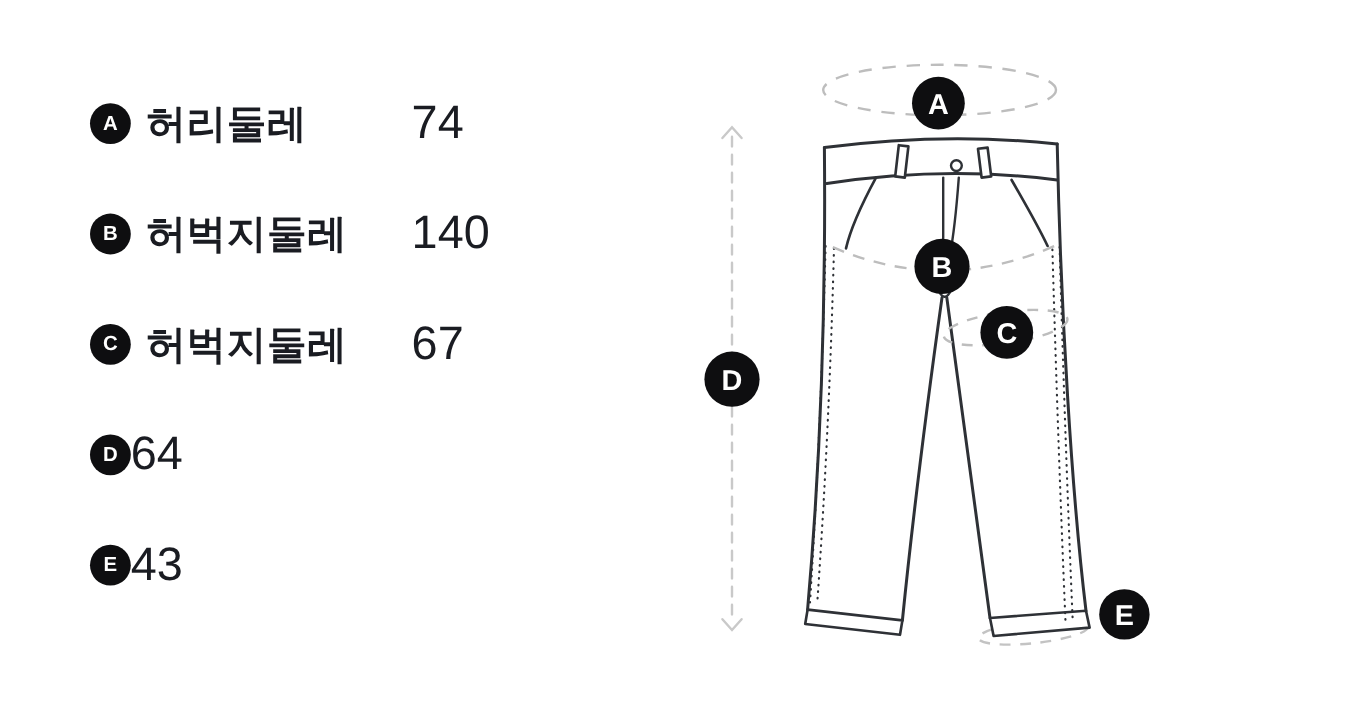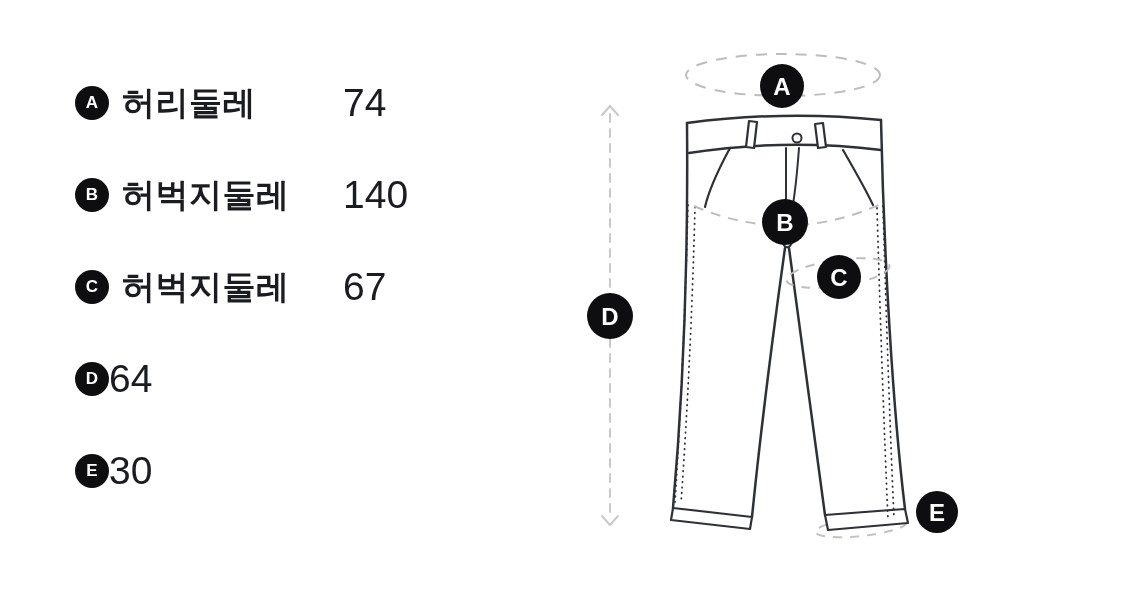--- a/index.html
+++ b/index.html
@@ -64,21 +64,21 @@
       <span class="value">67</span>
     </div>
 
     <div class="row">
       <span class="badge">D</span>
       <span class="value">64</span>
     </div>
 
     <div class="row">
       <span class="badge">E</span>
-      <span class="value">30</span>
+      <span class="value">43</span>
     </div>
 
   </div>
 
   <svg class="diagram" viewBox="0 0 420 550">
 
     <ellipse cx="301" cy="497" rx="46" ry="9" transform="rotate(-6 301 497)" fill="none" stroke="#c3c3c3" stroke-width="2" stroke-dasharray="9 8"></ellipse>
 
     <ellipse cx="223" cy="45" rx="97" ry="21" fill="none" stroke="#bdbdbd" stroke-width="2" stroke-dasharray="11 9"></ellipse>
 

